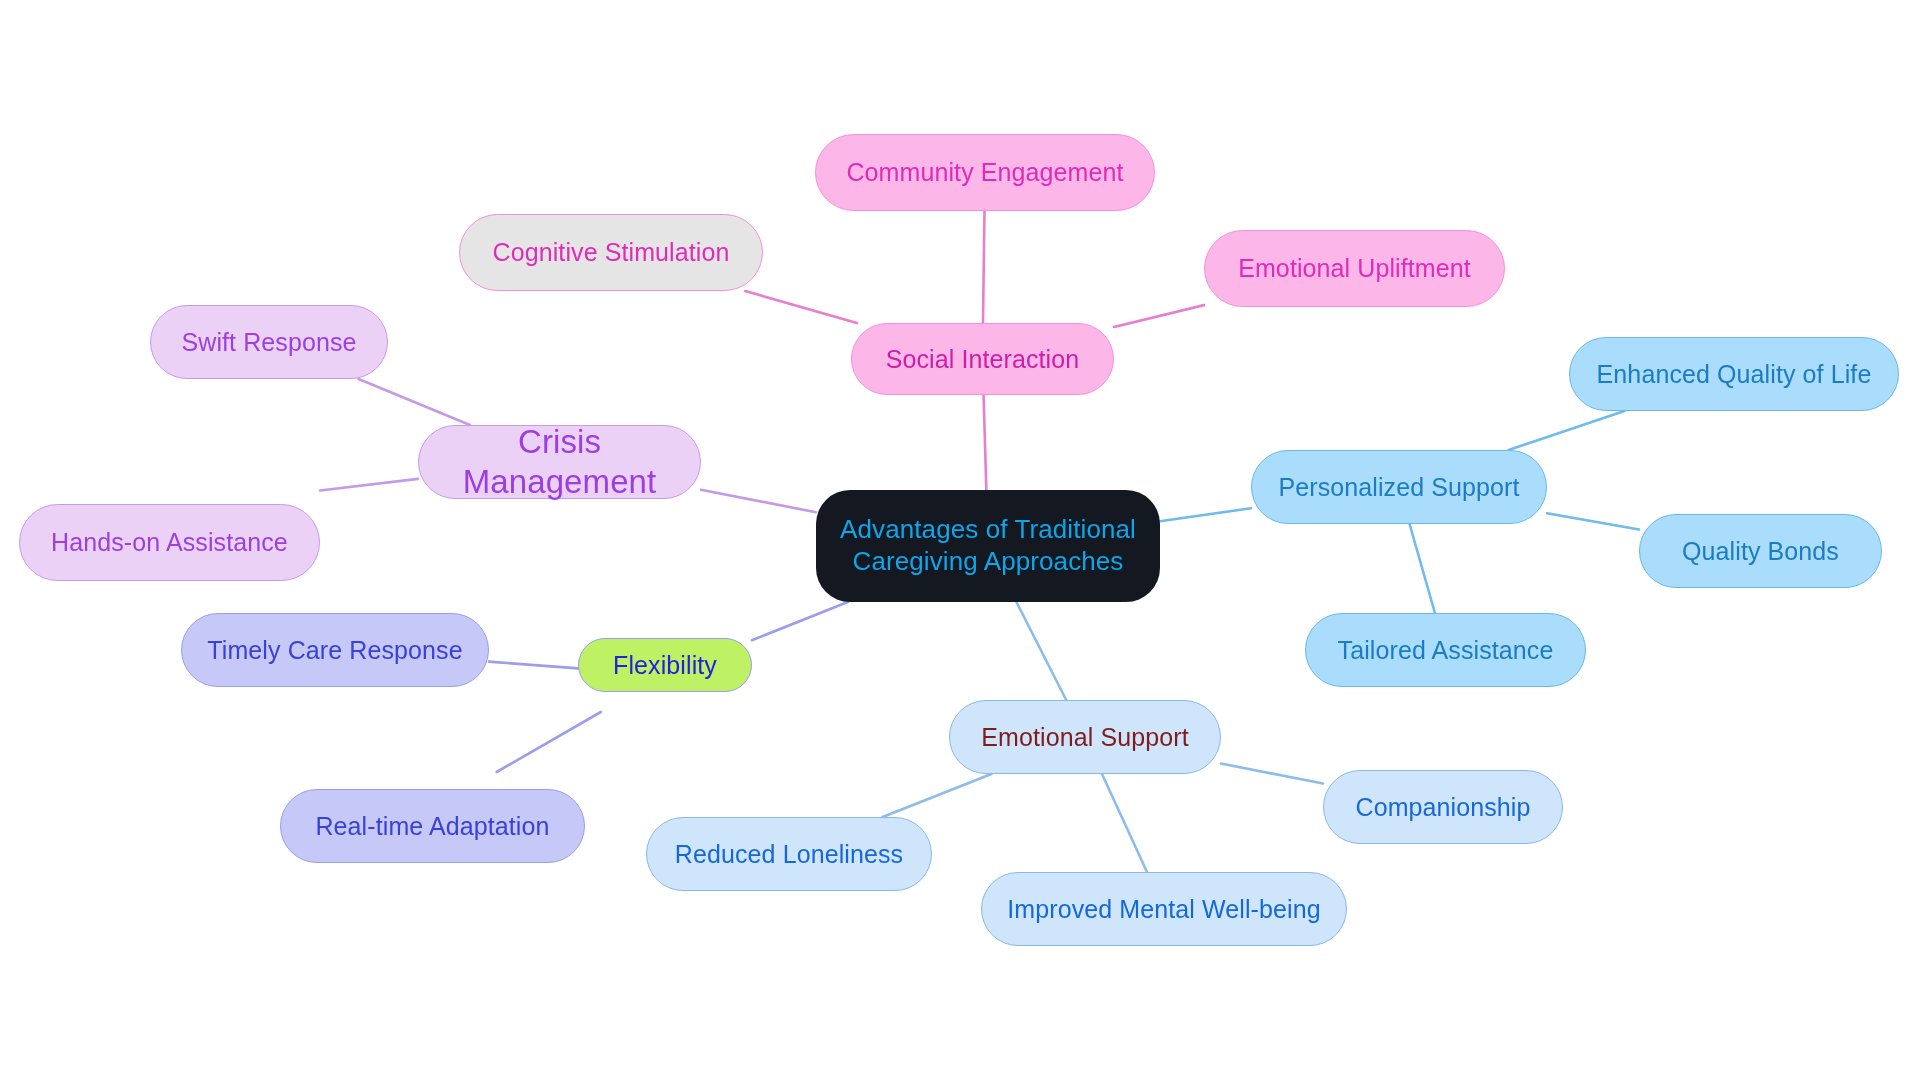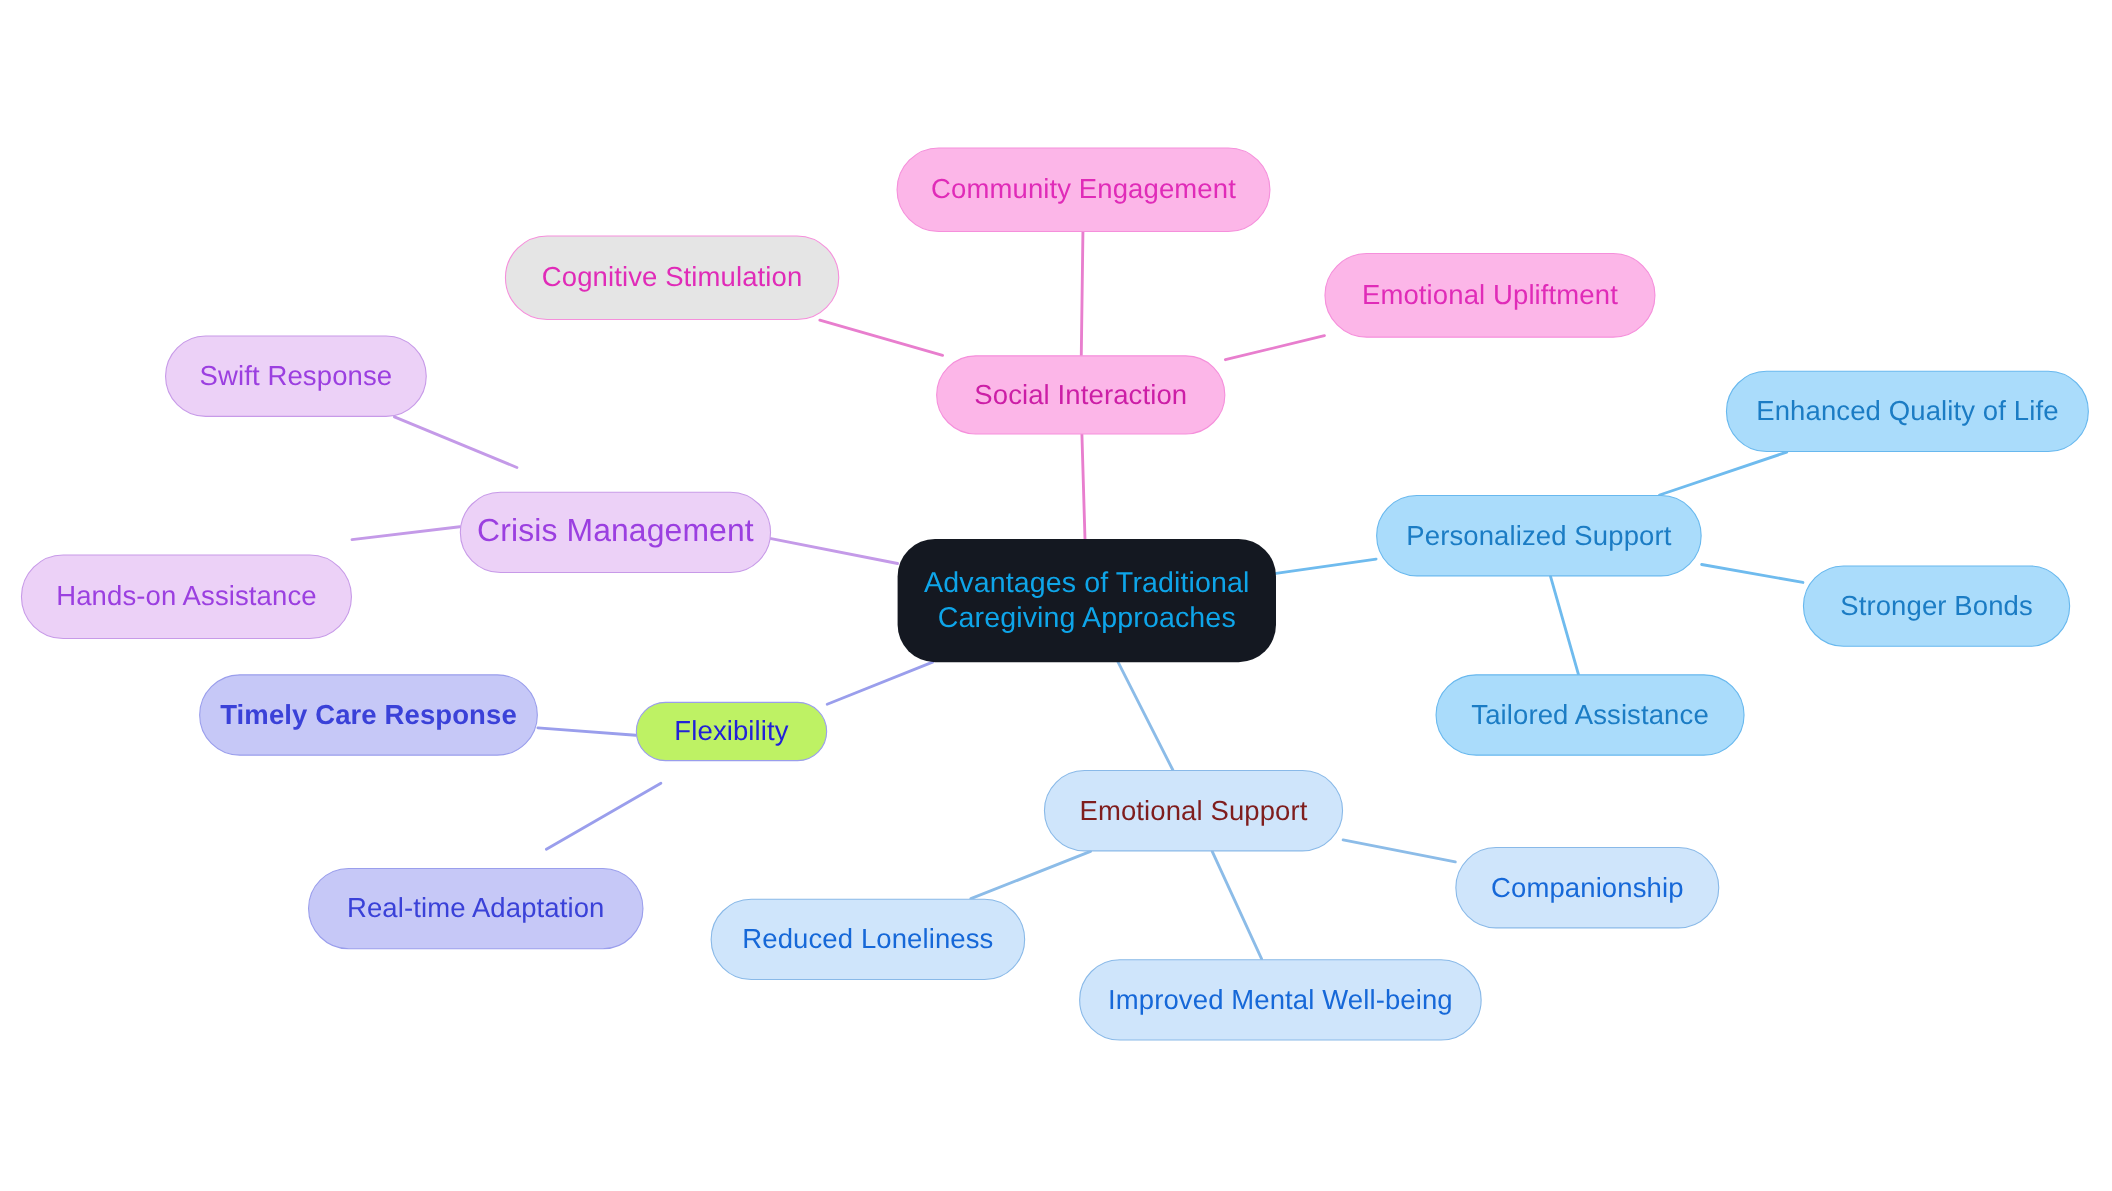--- a/index.html
+++ b/index.html
@@ -68,28 +68,28 @@
       <path d="M 991.3931623931624 774 Q 937 795.5 882.6068376068376 817" stroke="#8cbce8" stroke-width="2.6" fill="none" stroke-linecap="round"></path>
       <path d="M 1101.9941860465117 774 Q 1124.5 823 1147.0058139534883 872" stroke="#8cbce8" stroke-width="2.6" fill="none" stroke-linecap="round"></path>
     </svg>
   <div id="nodes">
       <div class="node root" style="left: 816px; top: 490px; width: 344px; height: 112px; background: rgb(20, 24, 33); border-color: rgb(20, 24, 33); color: #0ea5e9; font-size: 26px;">Advantages of Traditional
 Caregiving Approaches</div>
       <div class="node" style="left: 851px; top: 323px; width: 263px; height: 72px; background: rgb(252, 182, 232); border-color: rgb(245, 143, 219); color: rgb(204, 30, 166); font-size: 25px; text-align: center;">Social Interaction</div>
       <div class="node" style="left: 815px; top: 134px; width: 340px; height: 77px; background: rgb(252, 182, 232); border-color: rgb(245, 143, 219); color: rgb(224, 43, 184); font-size: 25px;">Community Engagement</div>
       <div class="node" style="left: 459px; top: 214px; width: 304px; height: 77px; background: #e5e5e5; border-color: rgb(245, 143, 219); color: rgb(224, 43, 184); font-size: 25px;">Cognitive Stimulation</div>
       <div class="node" style="left: 1204px; top: 230px; width: 301px; height: 77px; background: rgb(252, 182, 232); border-color: rgb(245, 143, 219); color: rgb(224, 43, 184); font-size: 25px;">Emotional Upliftment</div>
-      <div class="node" style="left: 418px; top: 447px; width: 283px; height: 74px; background: rgb(236, 209, 247); border-color: rgb(199, 154, 232); color: rgb(155, 63, 224); font-size: 29px;">Crisis Management</div>
+      <div class="node" style="left: 418px; top: 425px; width: 283px; height: 74px; background: rgb(236, 209, 247); border-color: rgb(199, 154, 232); color: rgb(155, 63, 224); font-size: 33px;">Crisis Management</div>
       <div class="node" style="left: 150px; top: 305px; width: 238px; height: 74px; background: rgb(236, 209, 247); border-color: rgb(199, 154, 232); color: rgb(155, 63, 224); font-size: 25px;">Swift Response</div>
       <div class="node" style="left: 19px; top: 470px; width: 301px; height: 77px; background: rgb(236, 209, 247); border-color: rgb(199, 154, 232); color: rgb(155, 63, 224); font-size: 25px; margin-top: 34px;">Hands-on Assistance</div>
       <div class="node" style="left: 578px; top: 638px; width: 174px; height: 54px; background: #bef264; border-color: rgb(154, 158, 236); color: rgb(34, 34, 216); font-size: 25px;">Flexibility</div>
-      <div class="node" style="left: 181px; top: 613px; width: 308px; height: 74px; background: rgb(198, 200, 247); border-color: rgb(154, 158, 236); color: rgb(58, 65, 216); font-size: 25px; font-weight: bold;">Timely Care Response</div>
+      <div class="node" style="left: 181px; top: 613px; width: 308px; height: 74px; background: rgb(198, 200, 247); border-color: rgb(154, 158, 236); color: rgb(58, 65, 216); font-size: 25px;">Timely Care Response</div>
       <div class="node" style="left: 280px; top: 772px; width: 305px; height: 74px; background: rgb(198, 200, 247); border-color: rgb(154, 158, 236); color: rgb(58, 65, 216); font-size: 25px; margin-top: 17px;">Real-time Adaptation</div>
       <div class="node" style="left: 1251px; top: 450px; width: 296px; height: 74px; background: rgb(170, 220, 251); border-color: rgb(104, 184, 238); color: rgb(27, 124, 196); font-size: 25px;">Personalized Support</div>
       <div class="node" style="left: 1569px; top: 337px; width: 330px; height: 74px; background: rgb(170, 220, 251); border-color: rgb(104, 184, 238); color: rgb(27, 124, 196); font-size: 25px;">Enhanced Quality of Life</div>
-      <div class="node" style="left: 1639px; top: 514px; width: 243px; height: 74px; background: rgb(170, 220, 251); border-color: rgb(104, 184, 238); color: rgb(27, 124, 196); font-size: 25px;">Stronger Bonds</div>
+      <div class="node" style="left: 1639px; top: 514px; width: 243px; height: 74px; background: rgb(170, 220, 251); border-color: rgb(104, 184, 238); color: rgb(27, 124, 196); font-size: 25px;">Quality Bonds</div>
       <div class="node" style="left: 1305px; top: 613px; width: 281px; height: 74px; background: rgb(170, 220, 251); border-color: rgb(104, 184, 238); color: rgb(27, 124, 196); font-size: 25px;">Tailored Assistance</div>
       <div class="node" style="left: 949px; top: 700px; width: 272px; height: 74px; background: rgb(207, 229, 251); border-color: rgb(137, 185, 232); color: #7f1d1d; font-size: 25px;">Emotional Support</div>
       <div class="node" style="left: 1323px; top: 770px; width: 240px; height: 74px; background: rgb(207, 229, 251); border-color: rgb(137, 185, 232); color: rgb(22, 104, 216); font-size: 25px;">Companionship</div>
       <div class="node" style="left: 646px; top: 817px; width: 286px; height: 74px; background: rgb(207, 229, 251); border-color: rgb(137, 185, 232); color: rgb(22, 104, 216); font-size: 25px;">Reduced Loneliness</div>
       <div class="node" style="left: 981px; top: 872px; width: 366px; height: 74px; background: rgb(207, 229, 251); border-color: rgb(137, 185, 232); color: rgb(22, 104, 216); font-size: 25px;">Improved Mental Well-being</div>
     </div>
 </div>
 
 </body></html>

